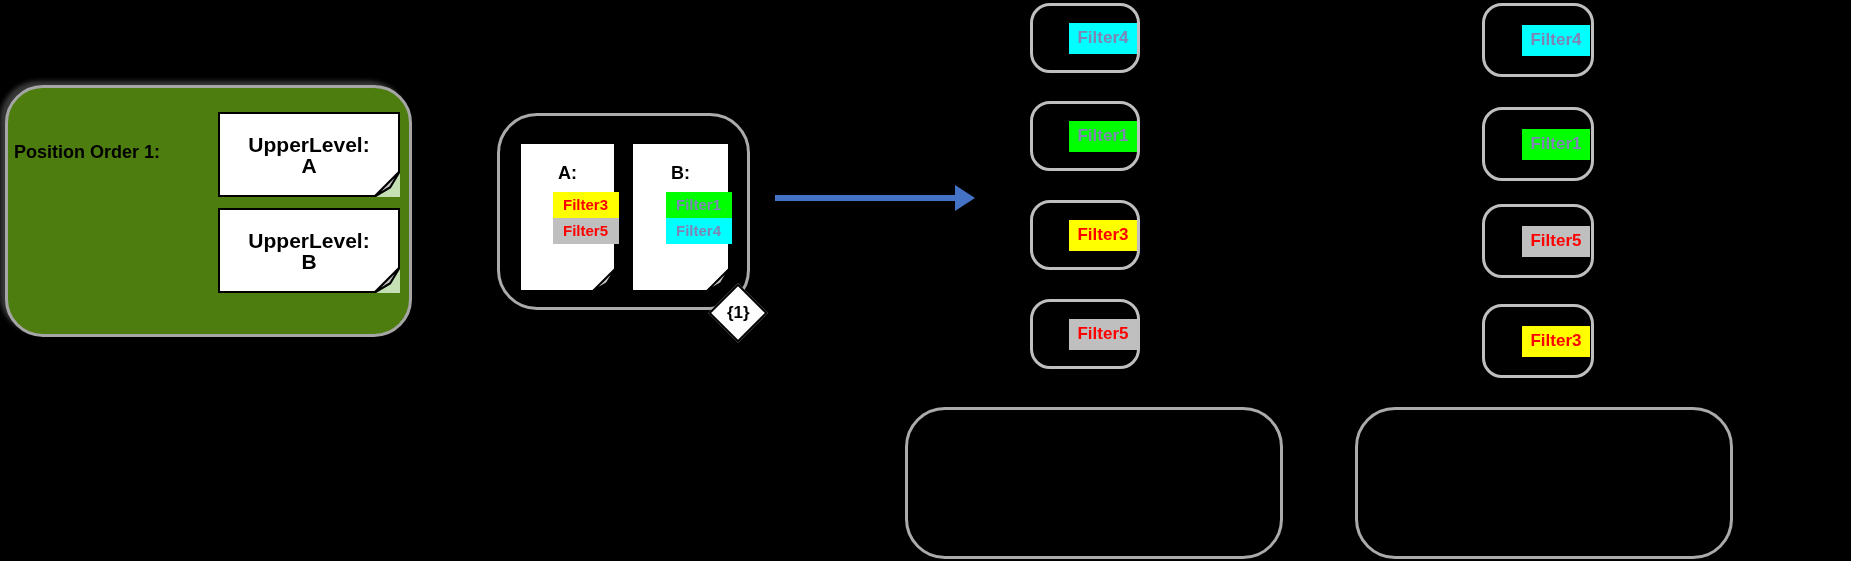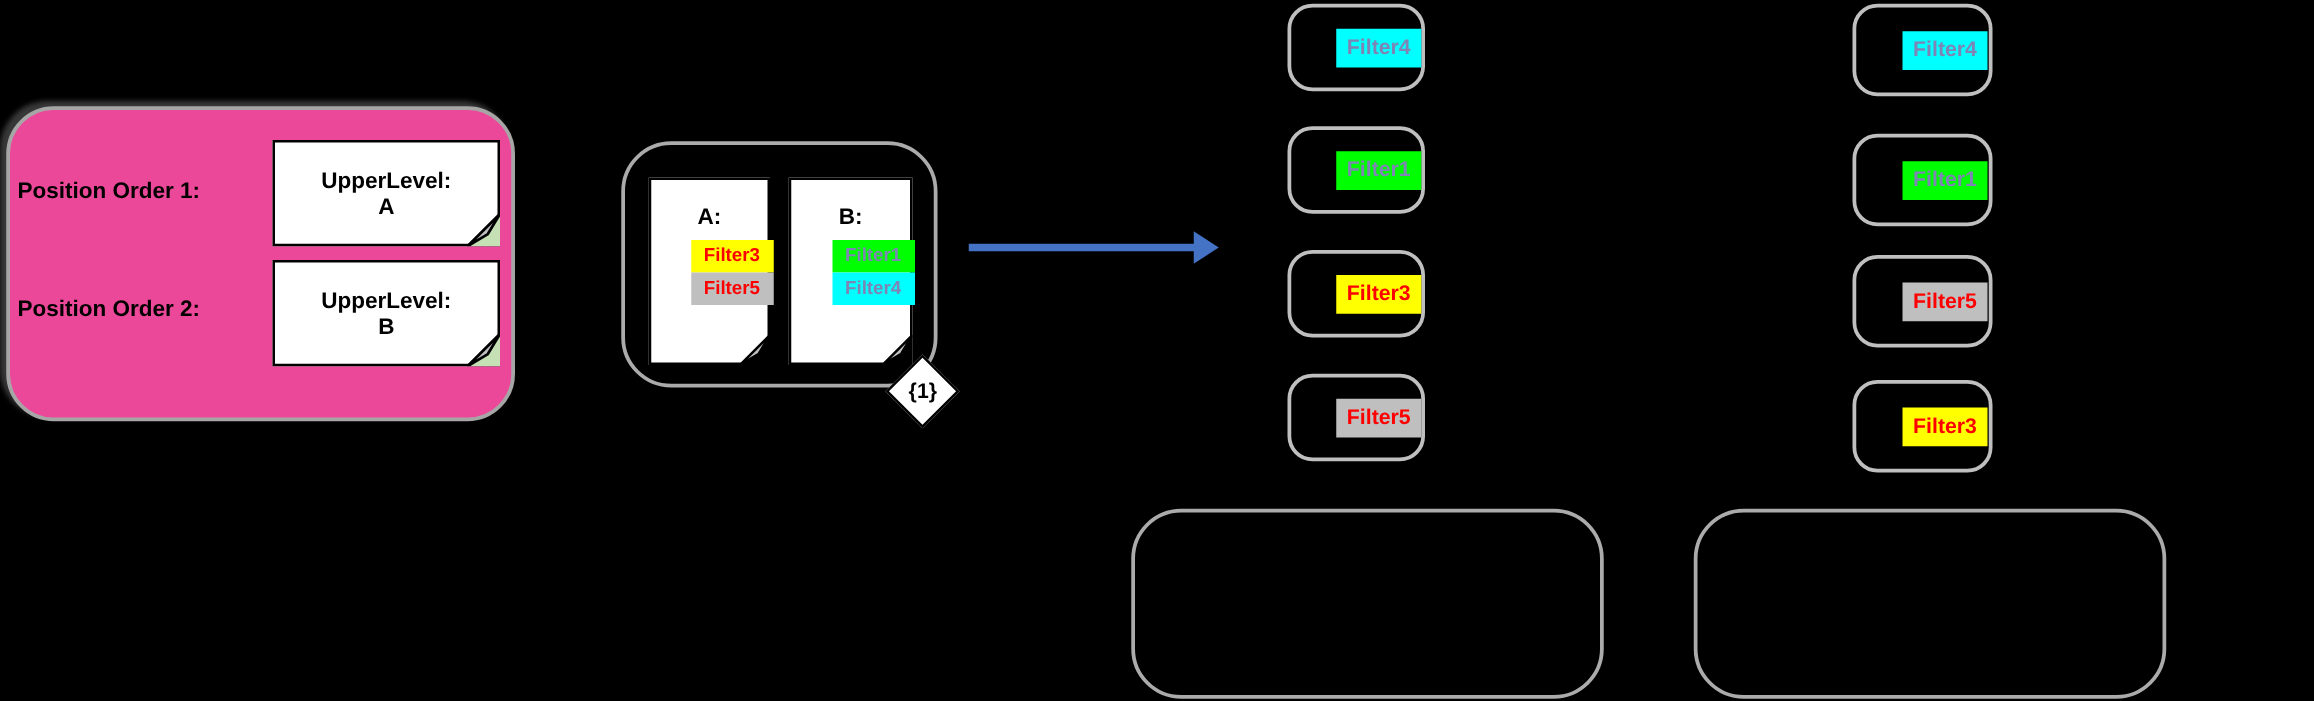--- a/index.html
+++ b/index.html
@@ -3,32 +3,32 @@
 <meta charset="utf-8">
 <style>
   html,body{margin:0;padding:0;background:#000;}
   .canvas{
     position:relative;width:1851px;height:561px;background:#000;overflow:hidden;
     font-family:"Liberation Sans",sans-serif;font-weight:bold;color:#000;
   }
   
   .legend-panel{
     position:absolute;left:5px;top:85px;width:407px;height:252px;box-sizing:border-box;
-    background:#ec4899;border:3px solid #A6A6A6;border-radius:38px;
+    background:#4d7c0f;border:3px solid #A6A6A6;border-radius:38px;
     box-shadow:-5px -4px 4px rgba(125,125,125,.45);
   }
   .legend-label{position:absolute;left:6px;width:200px;font-size:18px;line-height:22px;}
   .legend-label.row1{top:53px;}
   .legend-label.row2{top:148px;}
   
   .note{
     position:absolute;box-sizing:border-box;background:#fff;border:2px solid #000;
     display:flex;flex-direction:column;align-items:center;
   }
-  .note-upper{width:182px;height:85px;justify-content:center;font-size:18px;line-height:21px;text-align:center;}
+  .note-upper{width:182px;height:85px;justify-content:center;font-size:21px;line-height:21px;text-align:center;}
   .note-a{left:210px;top:24px;}
   .note-b{left:210px;top:120px;}
   .dogear{position:absolute;right:-2px;bottom:-2px;}
   
   .source-box{
     position:absolute;left:497px;top:113px;width:253px;height:197px;box-sizing:border-box;
     background:#000;border:3px solid #ABABAB;border-radius:40px;
   }
   .doc{font-size:18px;line-height:24px;text-align:center;padding-top:17px;}
   .doc-a{left:19px;top:26px;width:97px;height:150px;}
@@ -77,21 +77,20 @@
     <span class="legend-label row1">Position Order 1:</span>
     <div class="note note-upper note-a">
       <span>UpperLevel:</span>
       <span>A</span>
       <svg class="dogear" width="26" height="26" viewBox="0 0 24 24">
         <polygon points="24,0 24,24 0,24" fill="#C5E0B4"></polygon>
         <polygon points="0,24 24,0 15,15" fill="#C0C0C0" stroke="#000" stroke-width="2" stroke-linejoin="round"></polygon>
       </svg>
     </div>
 
-    <span class="legend-label row2">Position Order 2:</span>
     <div class="note note-upper note-b">
       <span>UpperLevel:</span>
       <span>B</span>
       <svg class="dogear" width="26" height="26" viewBox="0 0 24 24">
         <polygon points="24,0 24,24 0,24" fill="#C5E0B4"></polygon>
         <polygon points="0,24 24,0 15,15" fill="#C0C0C0" stroke="#000" stroke-width="2" stroke-linejoin="round"></polygon>
       </svg>
     </div>
   </section>
 

